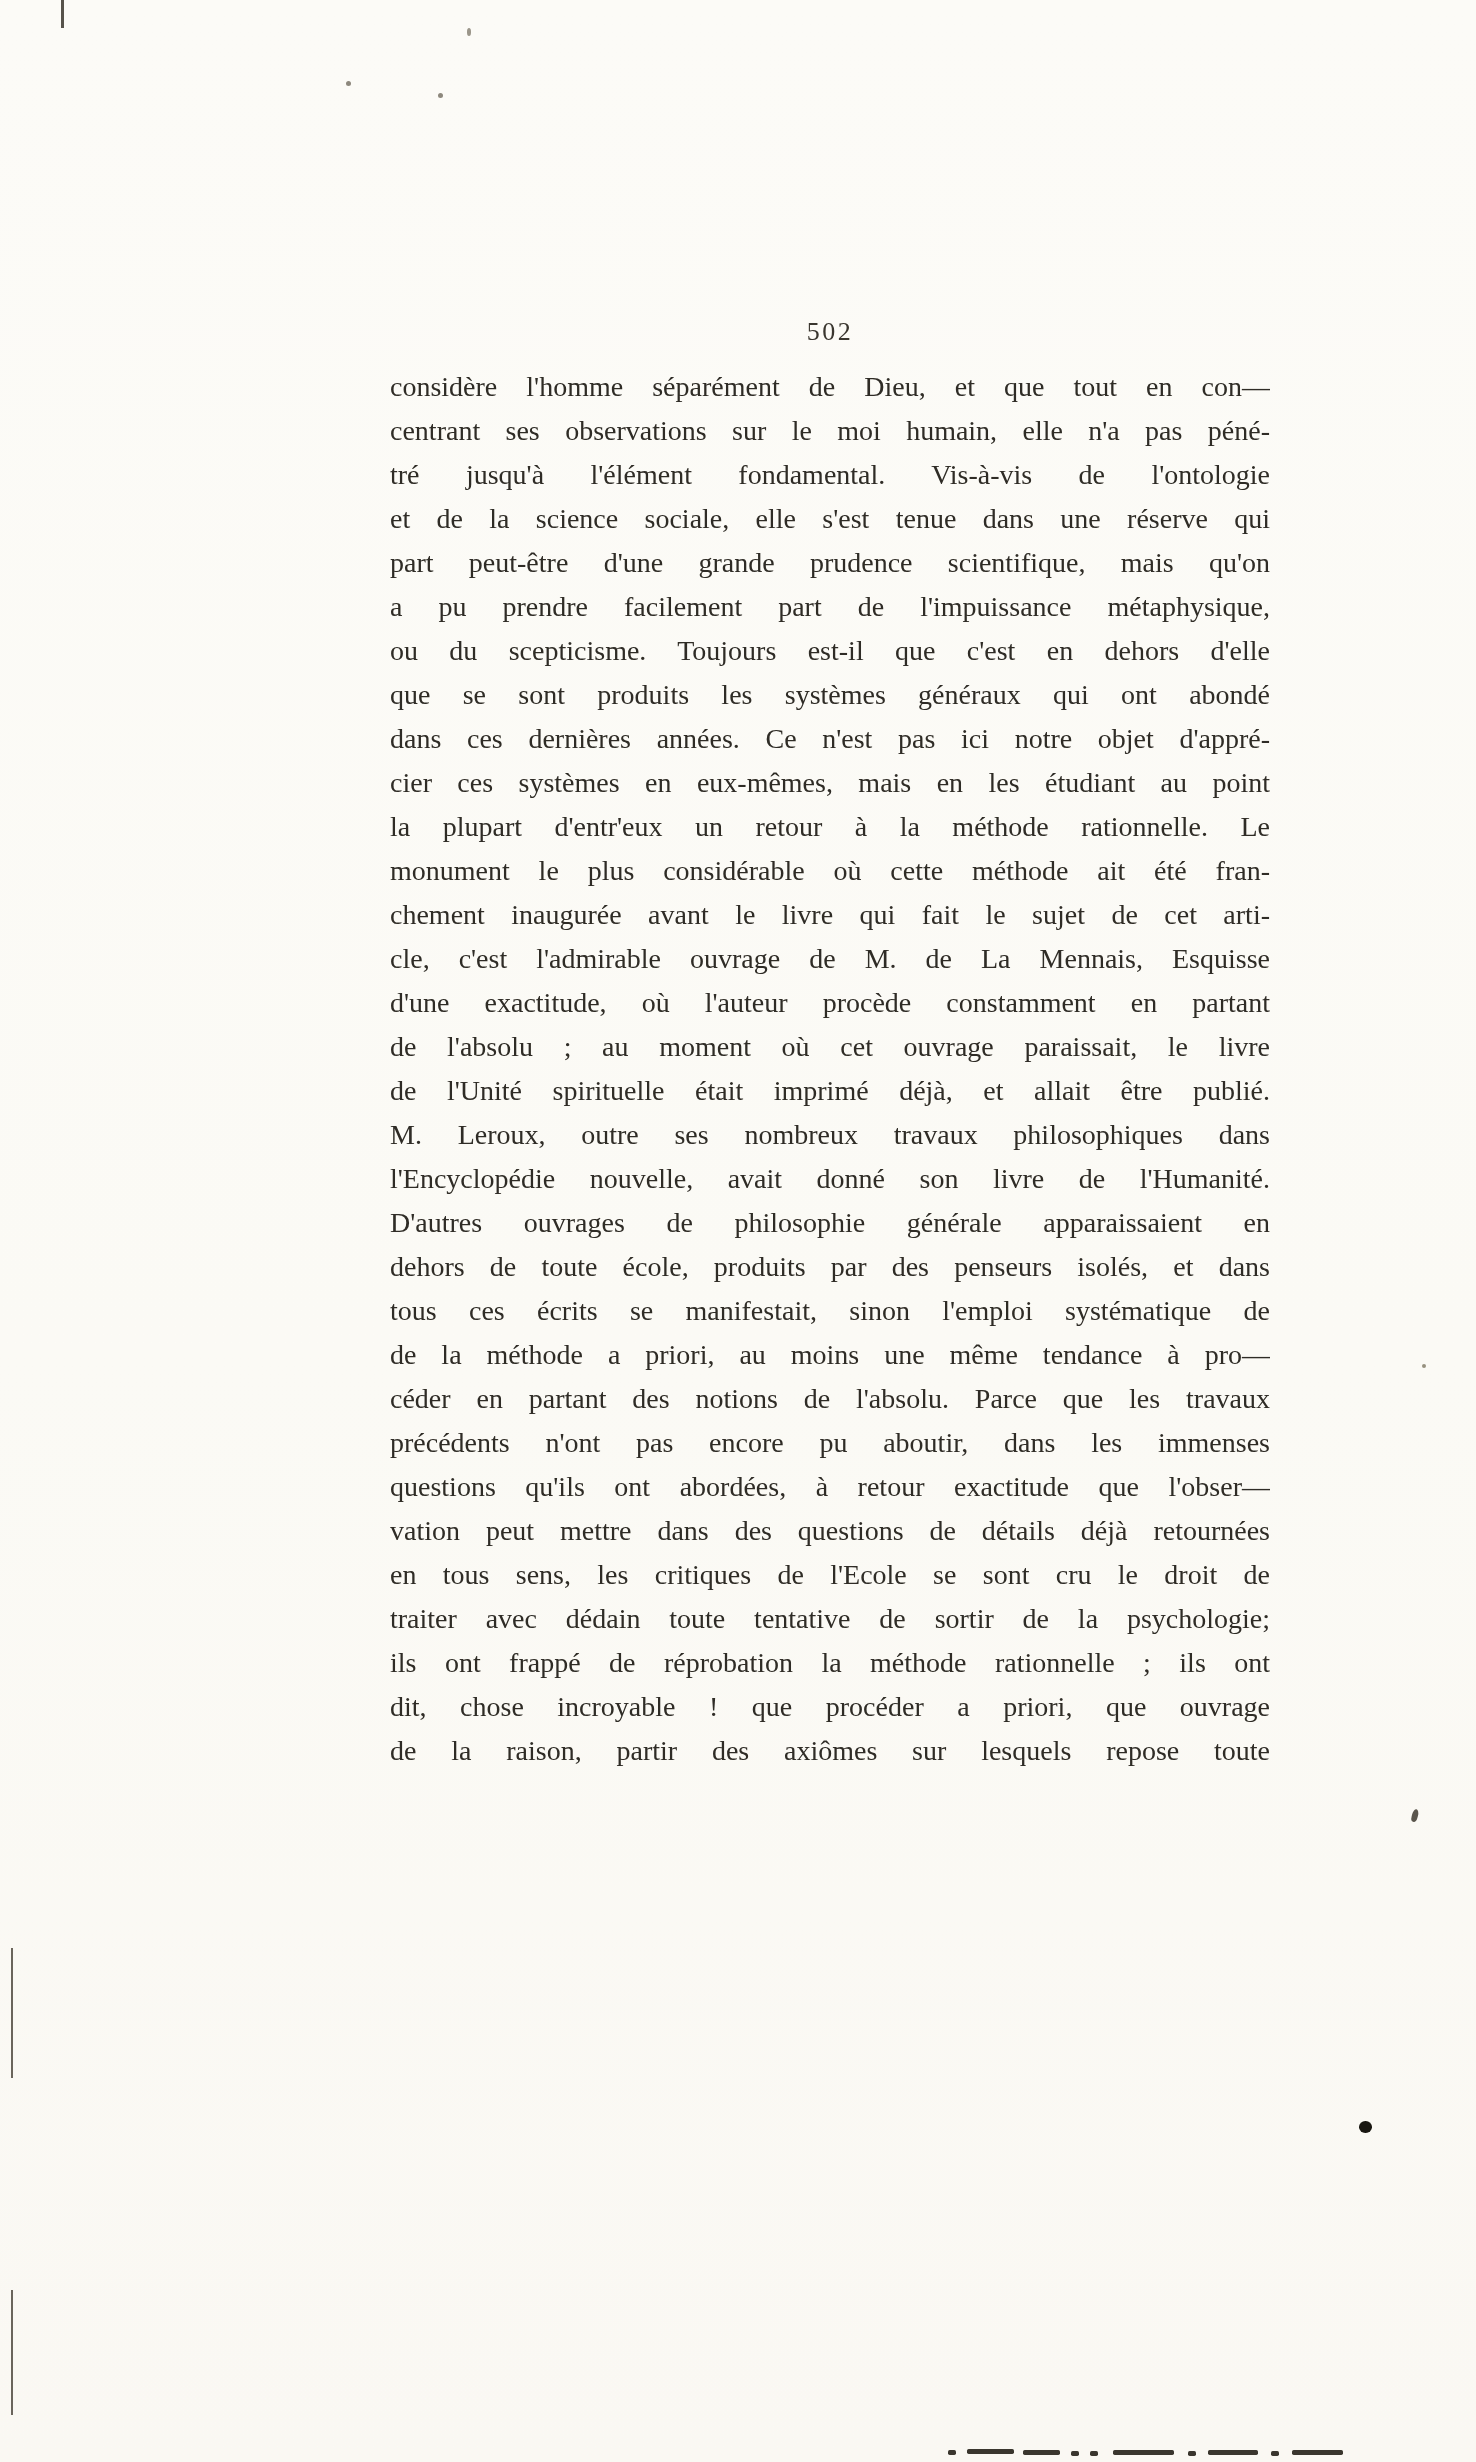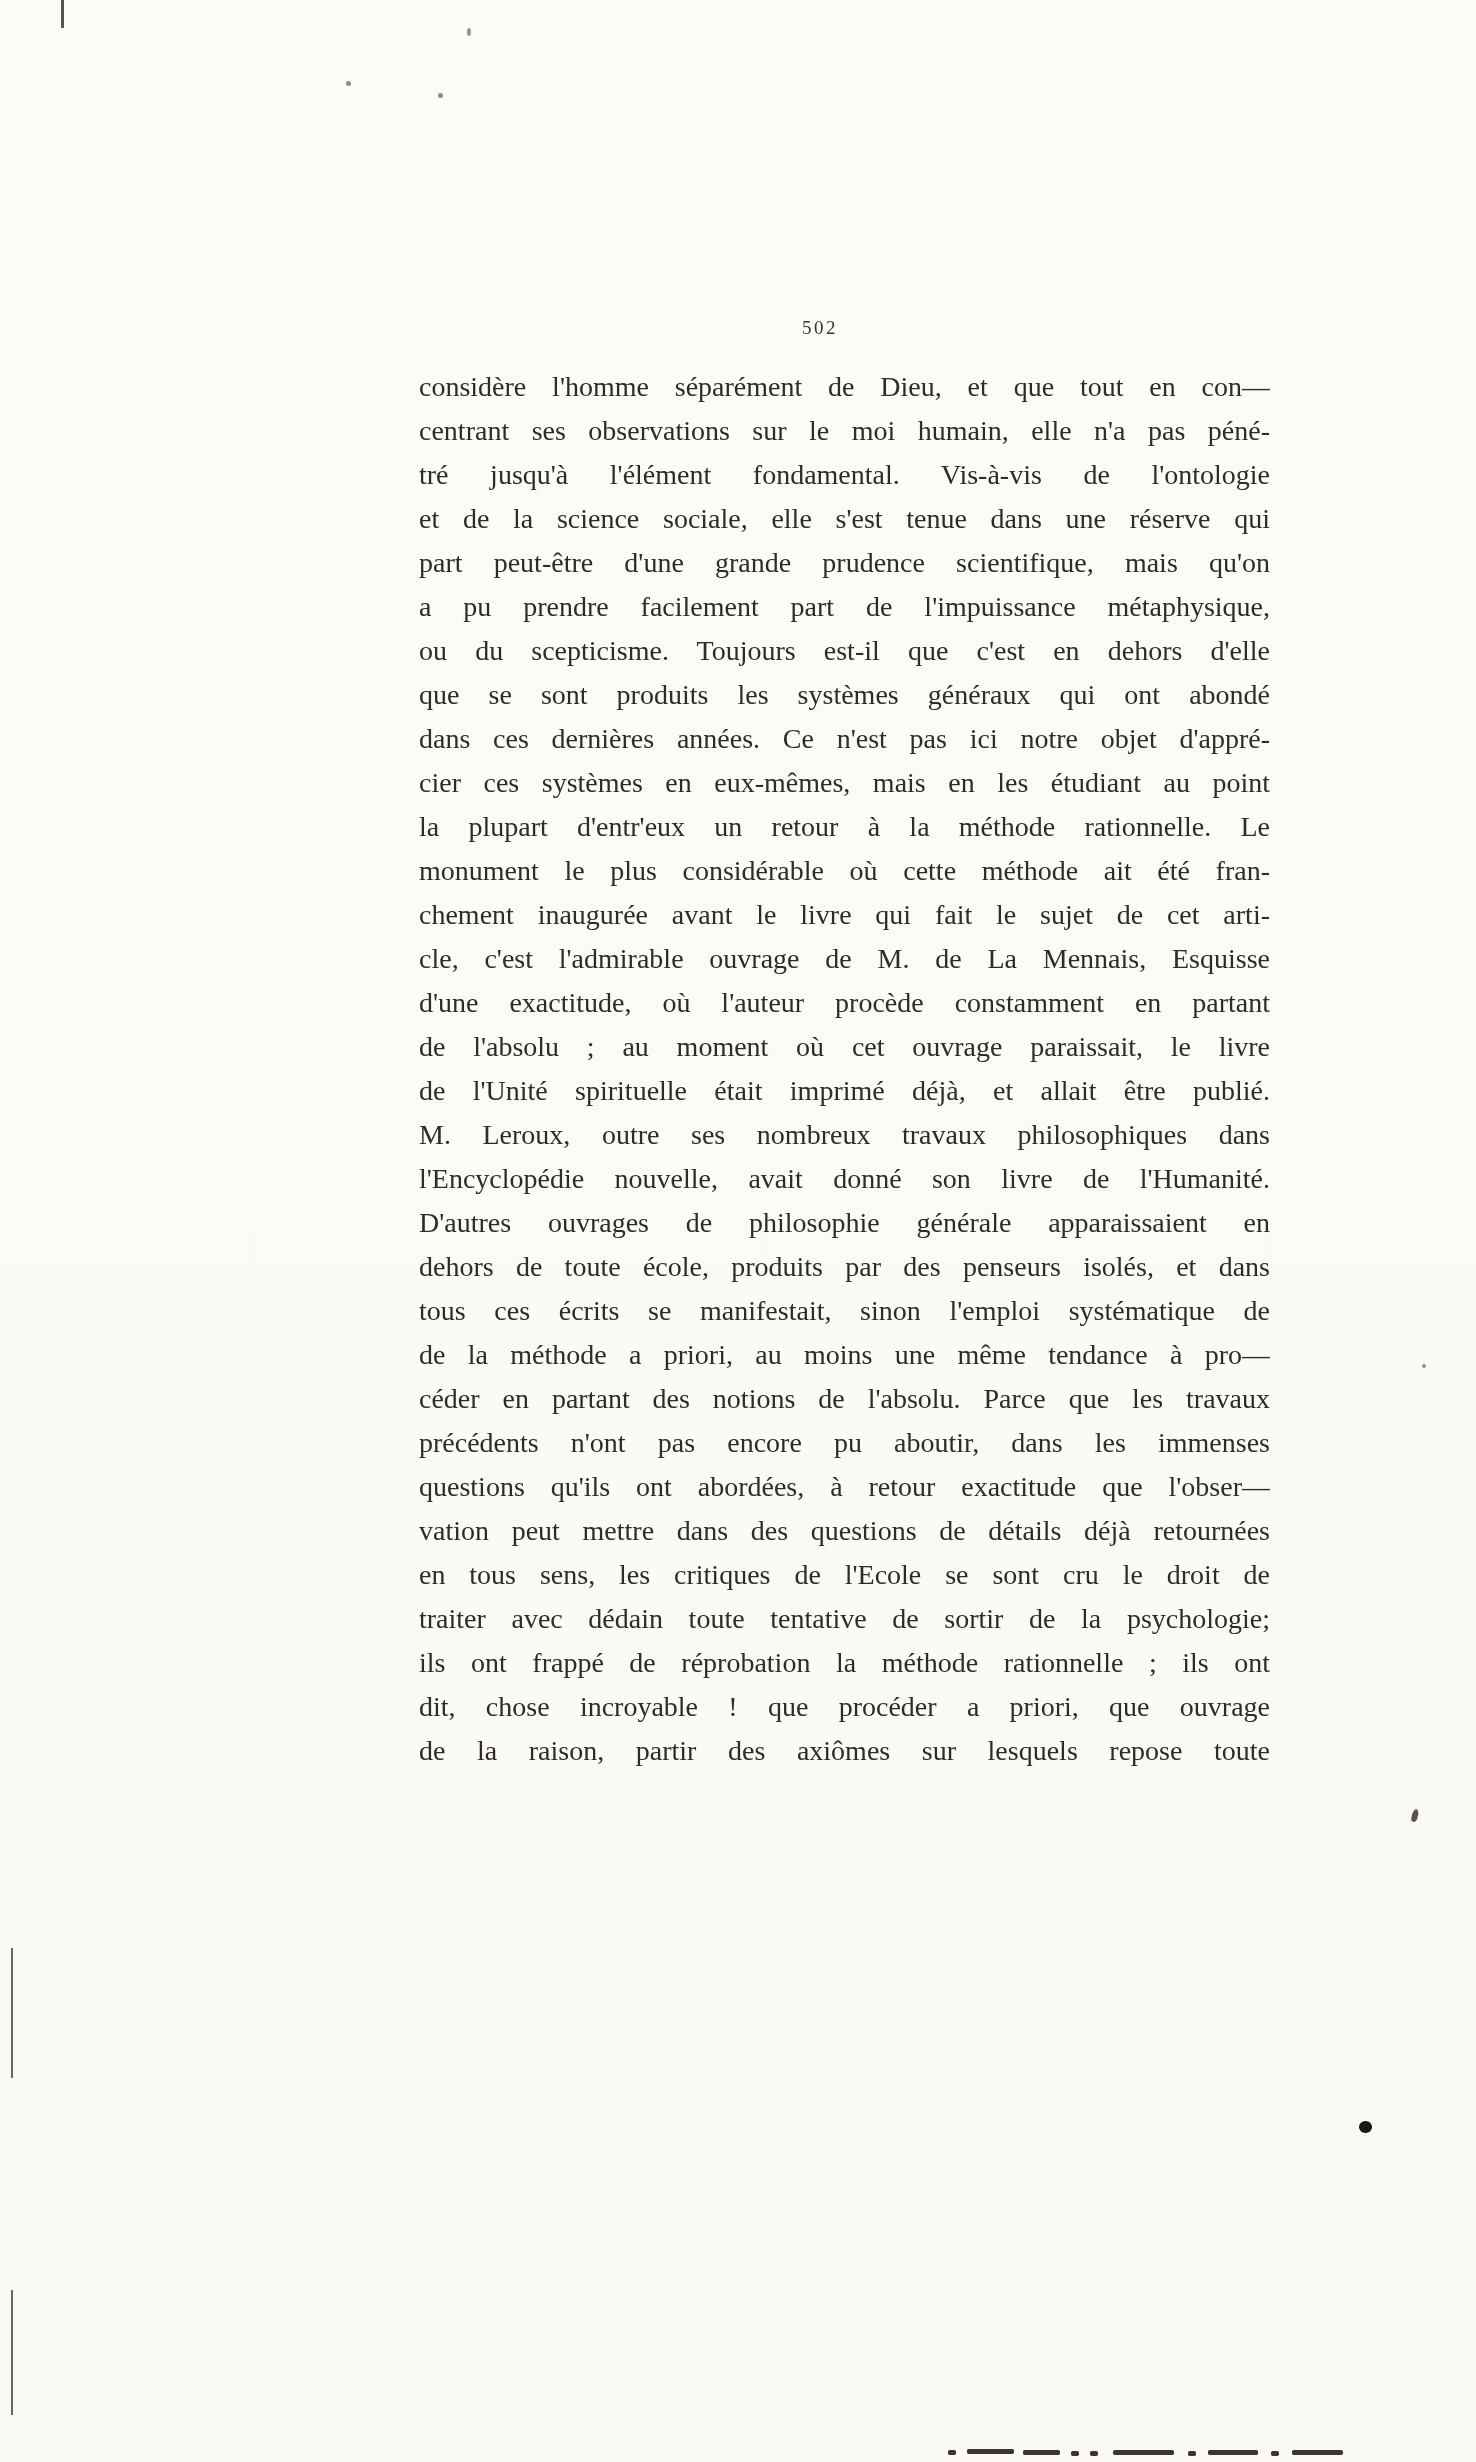--- a/index.html
+++ b/index.html
@@ -7,40 +7,39 @@
   .page{
     position:relative;
     width:1477px;height:2462px;
     margin:0 auto;
     background:linear-gradient(180deg,#fcfbf7 0%,#fbfaf5 55%,#faf8f3 100%);
     color:#2f2c26;
     overflow:hidden;
   }
   .page-number{
     position:absolute;
-    top:317px;left:380px;width:880px;
+    top:317px;left:390px;width:880px;
     text-align:center;
-    font-size:19px;
+    font-size:26px;
     letter-spacing:2.5px;
     color:#3a362f;
   }
   .text-block{
     position:absolute;
     top:365px;left:390px;width:880px;
     font-size:28px;
     line-height:44px;
     color:#2f2c26;
   }
   .line{
     text-align:justify;
     text-align-last:justify;
     -moz-text-align-last:justify;
     height:44px;
     overflow:hidden;
-    margin-left:29px;
   }
   .line span{white-space:normal;}
   .it{}
   
   .art{position:absolute;background:#2a2722;}
   .dot-right{left:1359px;top:2121px;width:12.5px;height:11.6px;border-radius:50%;background:#191711;}
   .comma-right{left:1412px;top:1809px;width:5.8px;height:12.5px;border-radius:60% 60% 55% 55%/55% 55% 45% 45%;transform:rotate(14deg);background:#5a554c;}
   .lm1{left:10.8px;top:1948px;width:2.5px;height:130px;background:#6a655c;}
   .lm2{left:10.8px;top:2290px;width:2.5px;height:125px;background:#6a655c;}
   .tl{left:61px;top:0;width:3.3px;height:28px;background:#57534b;}

